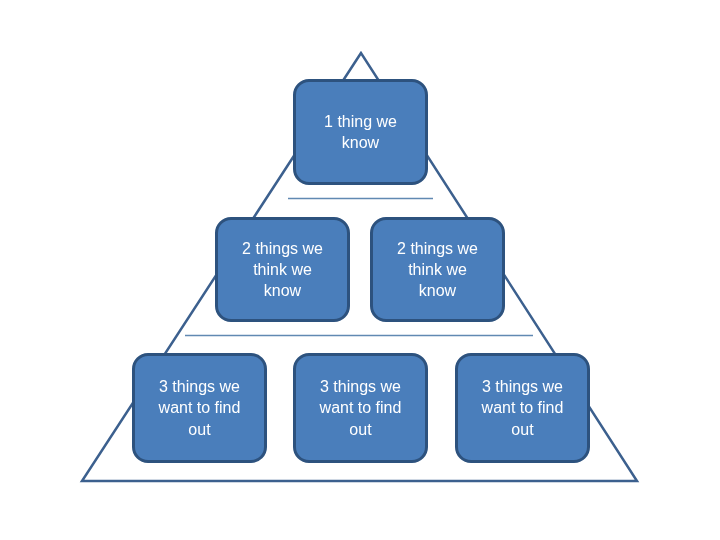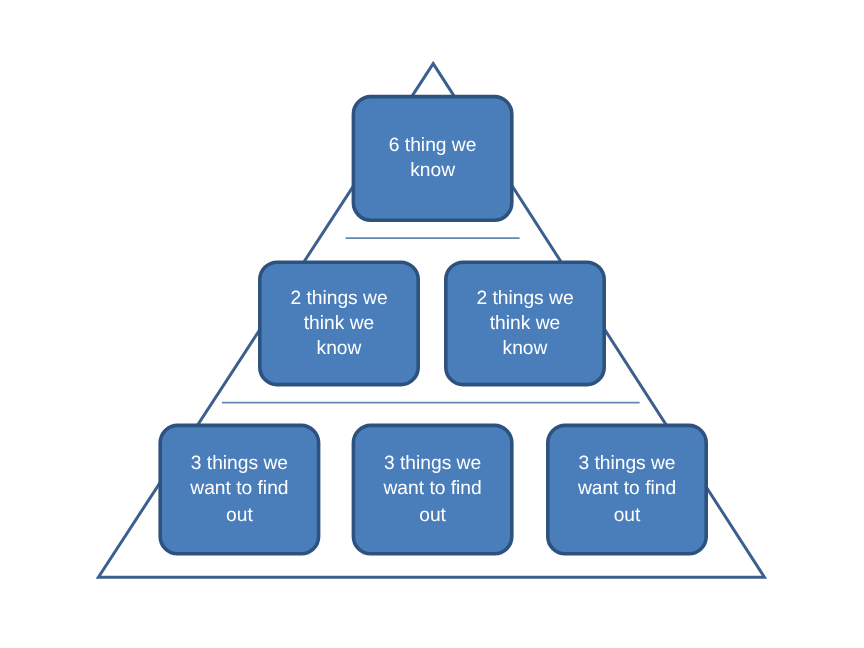--- a/index.html
+++ b/index.html
@@ -57,21 +57,21 @@
 <body>
 
 <div class="slide">
 
   <svg class="pyramid-svg" width="720" height="540" viewBox="0 0 720 540" aria-hidden="true">
     <polygon class="triangle" points="361,53 82,481 637,481"></polygon>
     <line class="divider" x1="288" y1="198.5" x2="433" y2="198.5"></line>
     <line class="divider" x1="185" y1="335.5" x2="533" y2="335.5"></line>
   </svg>
 
-  <div class="pbox r1">6 thing we
+  <div class="pbox r1">1 thing we
 know</div>
 
   <div class="pbox r2a">2 things we
 think we
 know</div>
 
   <div class="pbox r2b">2 things we
 think we
 know</div>
 

